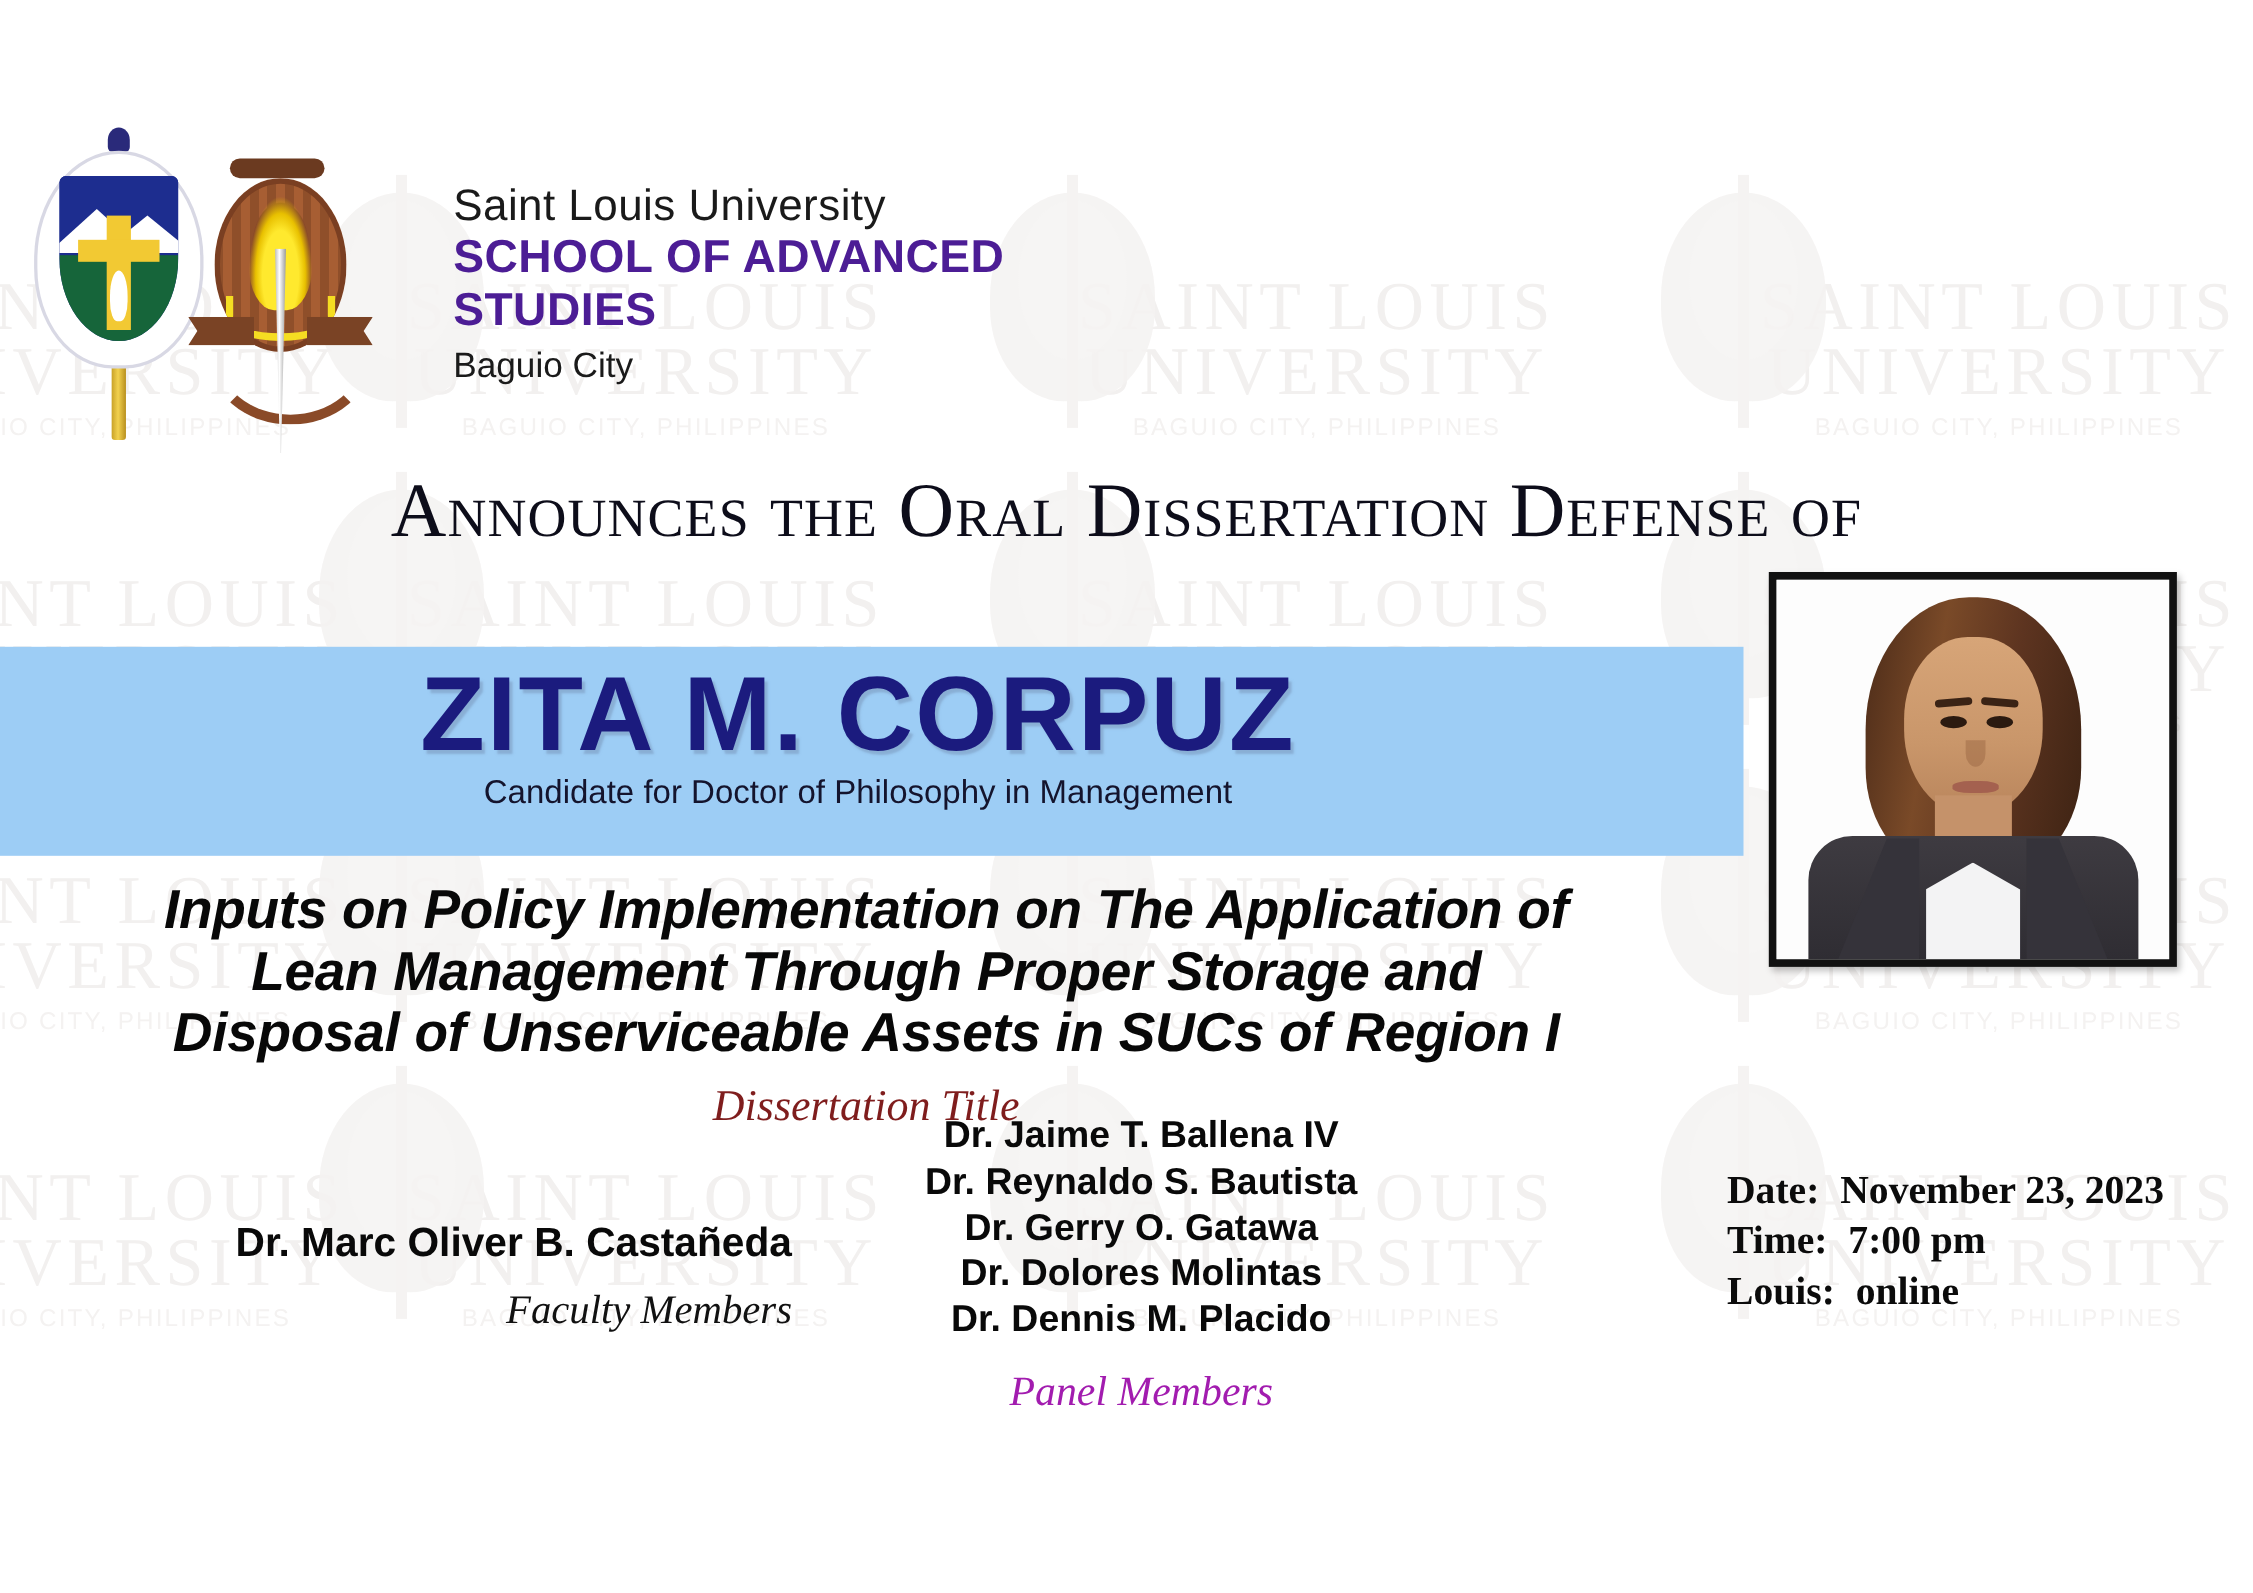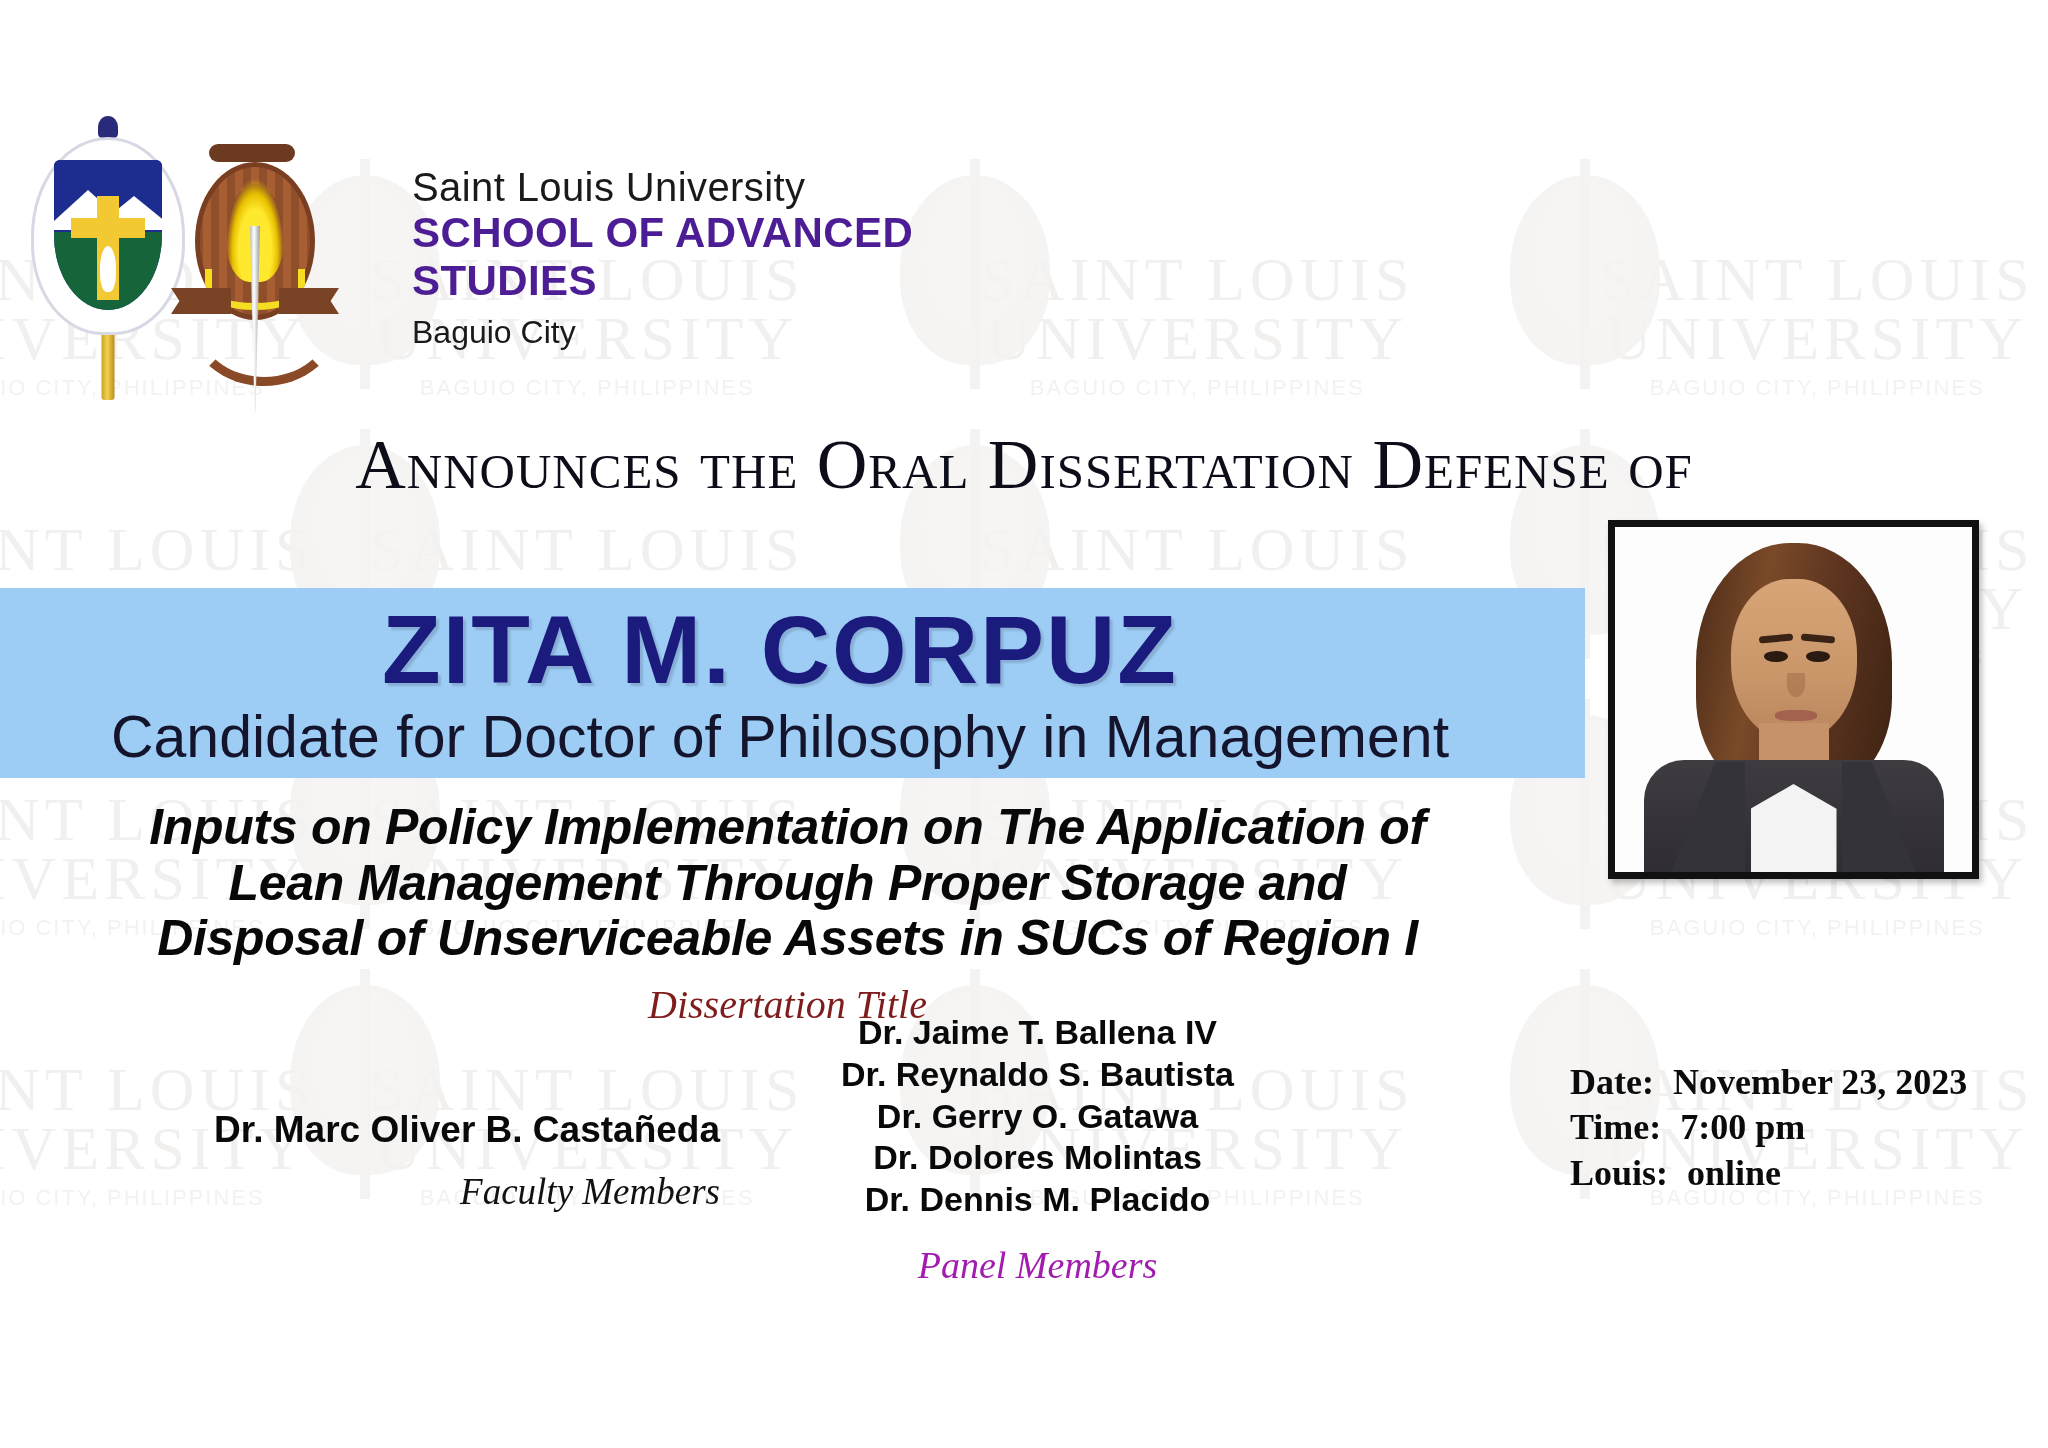--- a/index.html
+++ b/index.html
@@ -333,21 +333,21 @@
     font-size: 96px;
     font-weight: bold;
     color: #1b1b7e;
     letter-spacing: 2px;
     line-height: 1.0;
     padding-top: 14px;
     text-shadow: 3px 3px 2px rgba(120,150,185,.55);
     font-stretch: condensed;
   }
   #candidate-degree {
-    font-size: 59px;
+    font-size: 30px;
     color: #14142d;
     line-height: 1.15;
     margin-top: 6px;
     font-weight: 400;
   }
 
   
   #photo-frame {
     position: absolute;
     left: 1608px;

